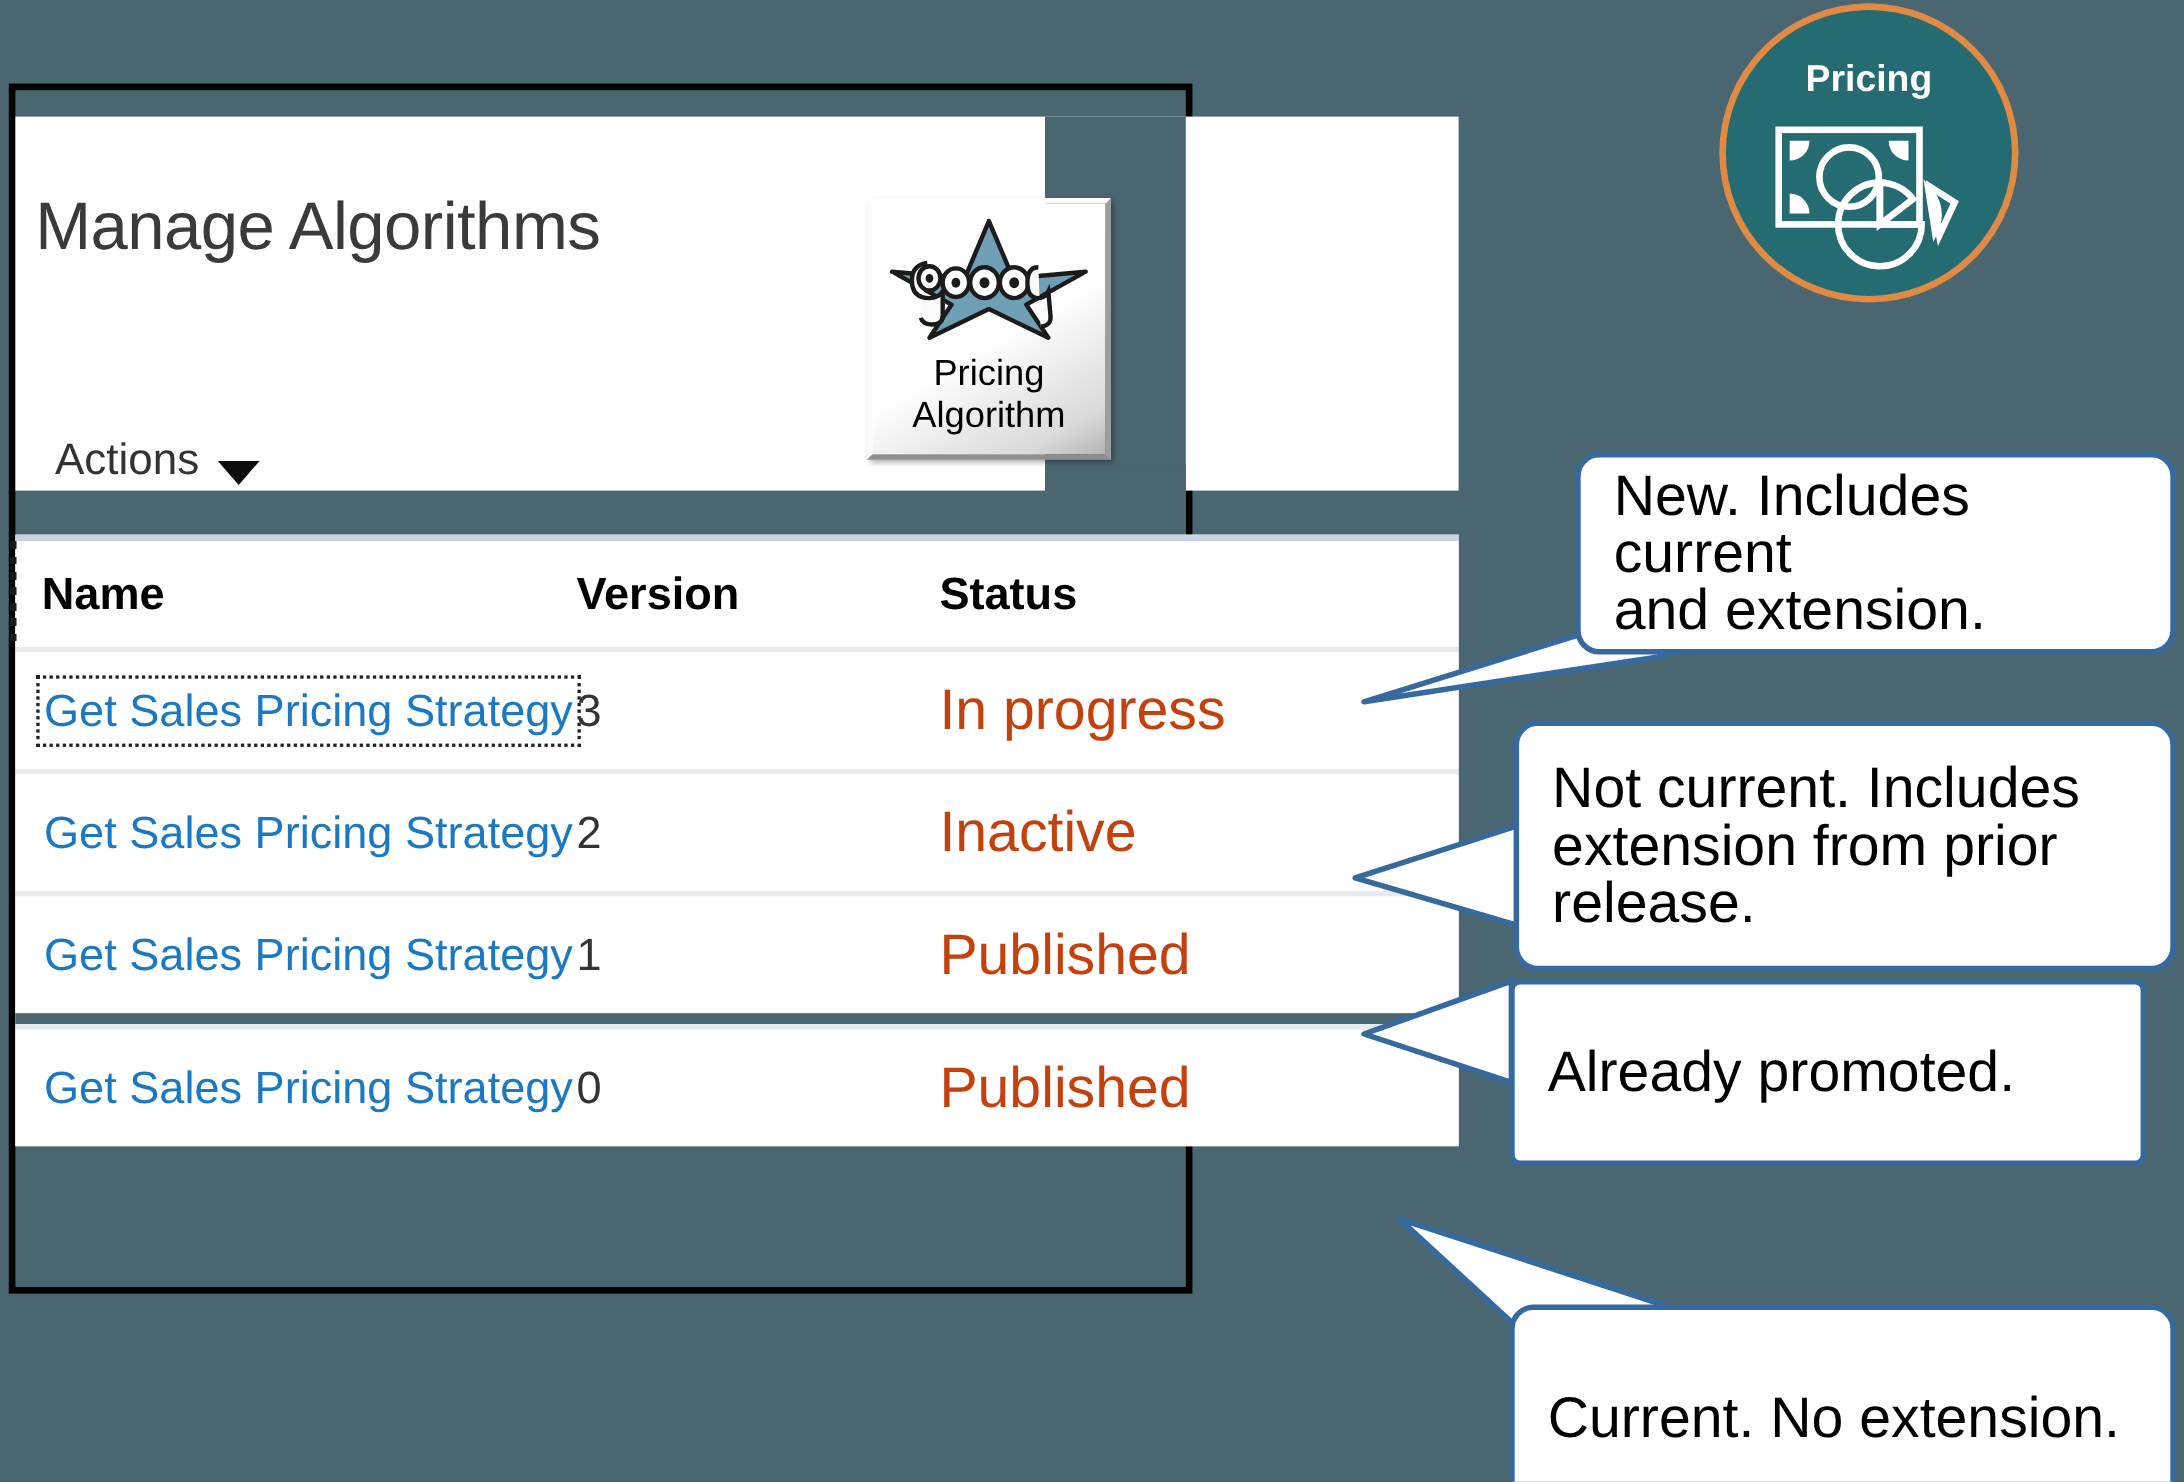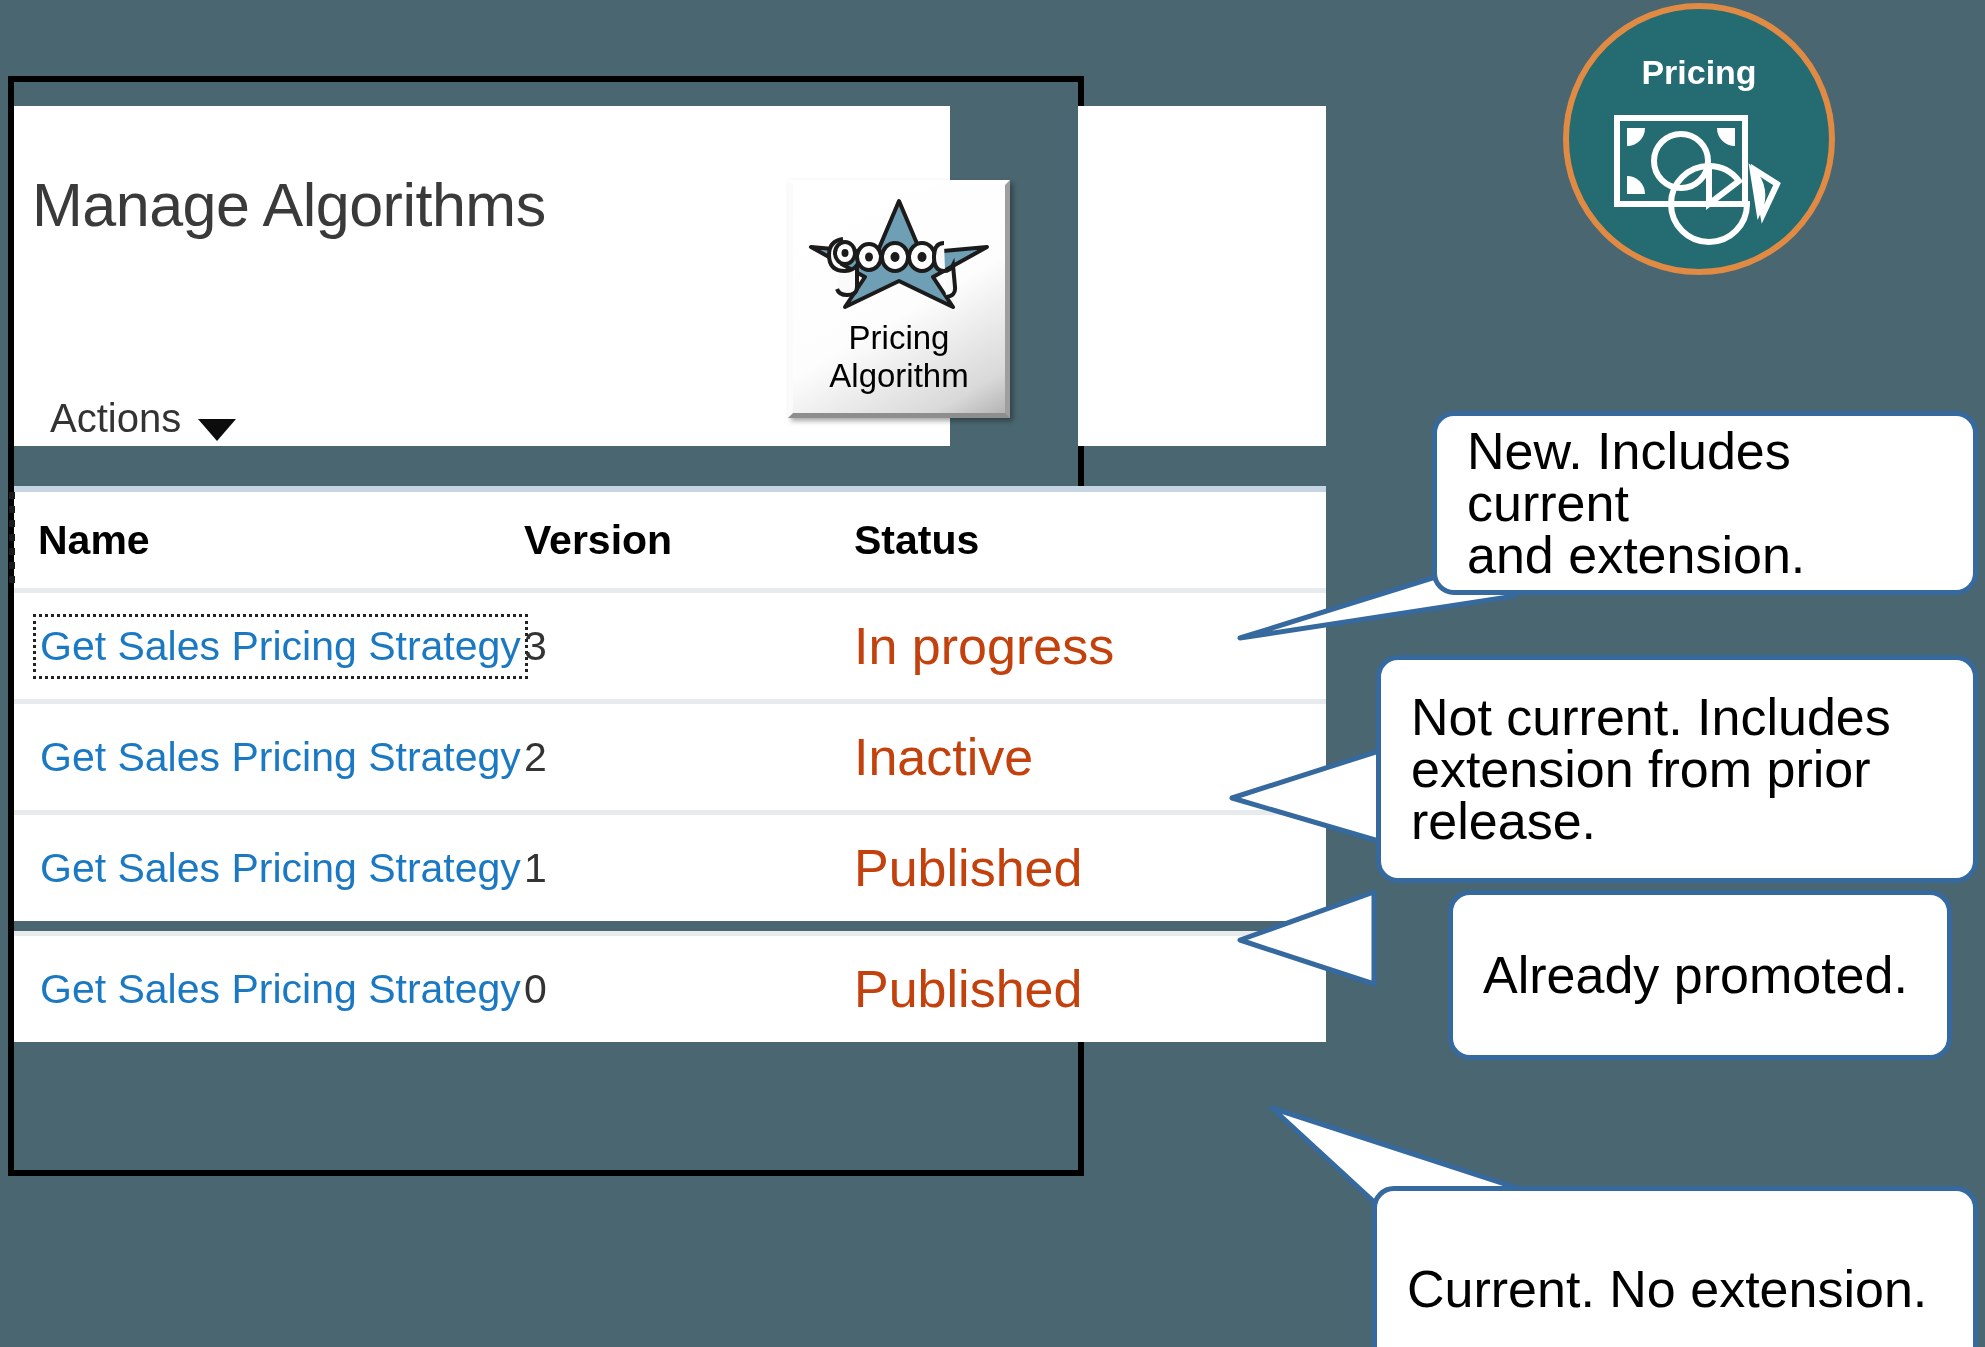--- a/index.html
+++ b/index.html
@@ -217,21 +217,21 @@
     padding: 0 30px;
     z-index: 4;
   }
   .callout p {
     font-size: 52px;
     line-height: 52px;
     color: #000000;
   }
   #callout-1 { left: 1432px; top: 411px; width: 546px; height: 184px; }
   #callout-2 { left: 1376px; top: 655px; width: 602px; height: 228px; }
-  #callout-3 { left: 1448px; top: 890px; width: 504px; height: 170px; }
+  #callout-3 { left: 1372px; top: 890px; width: 579px; height: 170px; border-radius: 10px; }
   #callout-4 { left: 1372px; top: 1142px; width: 606px; height: 205px; margin-top: 44px; }
 
   
   .tail-svg {
     position: absolute;
     z-index: 3;
     overflow: visible;
   }
 </style>
 </head>

